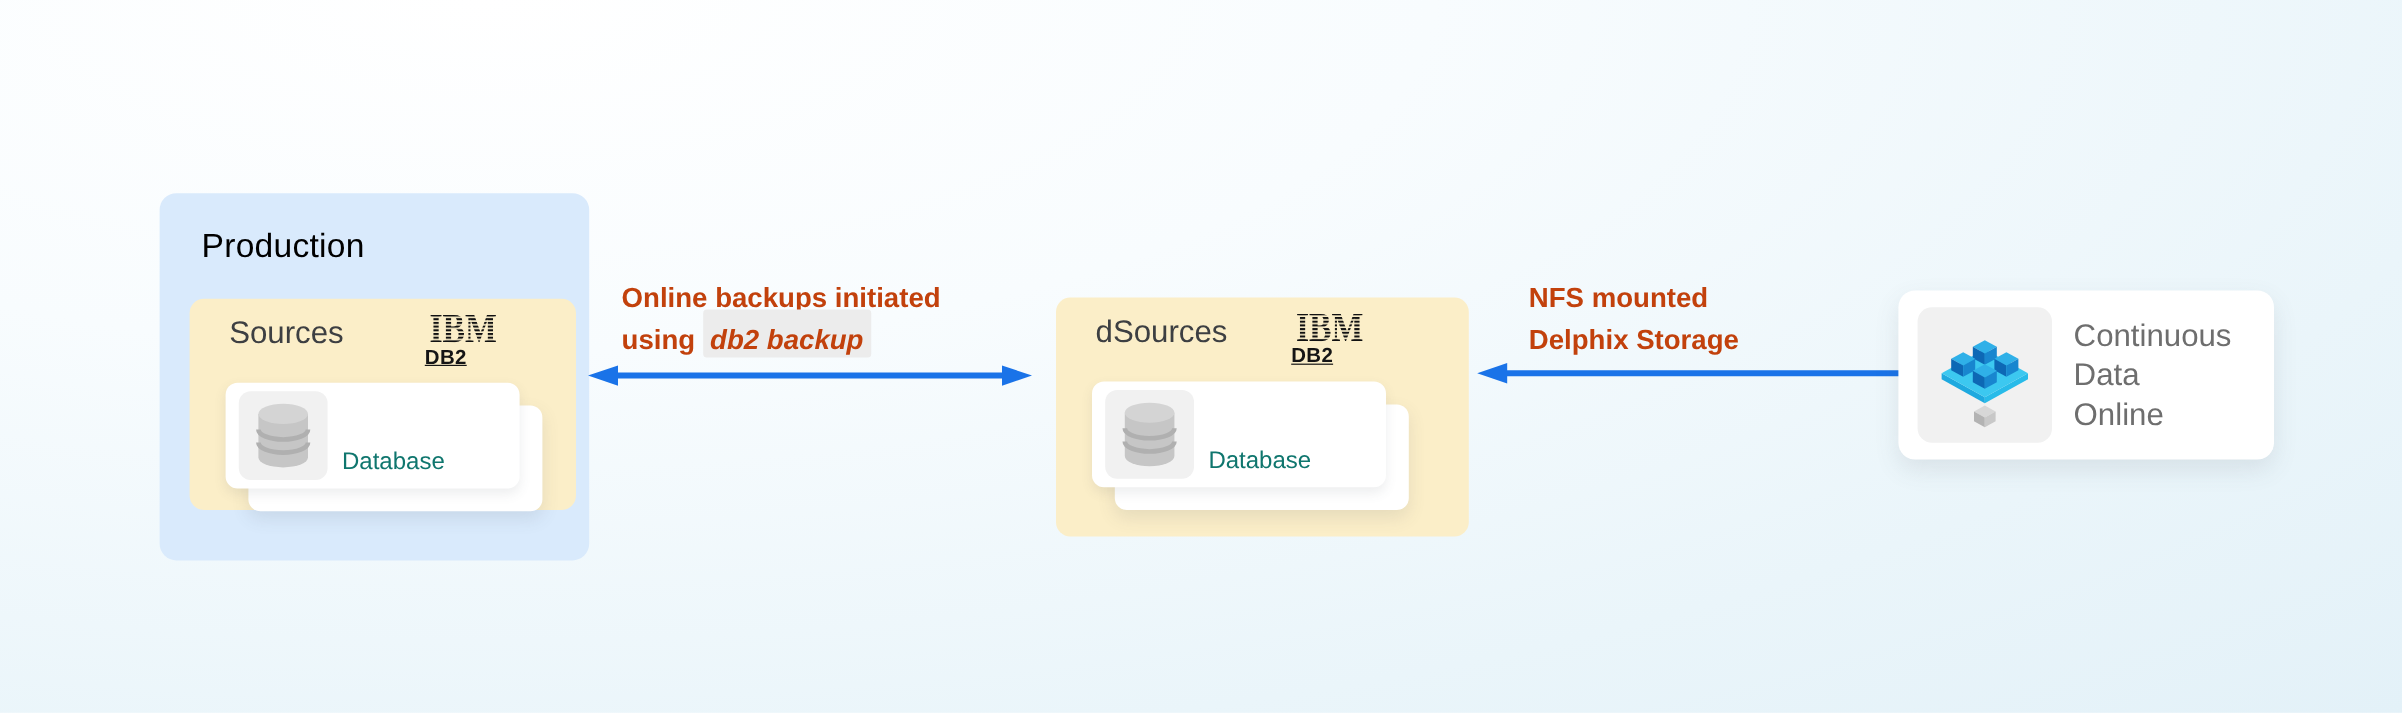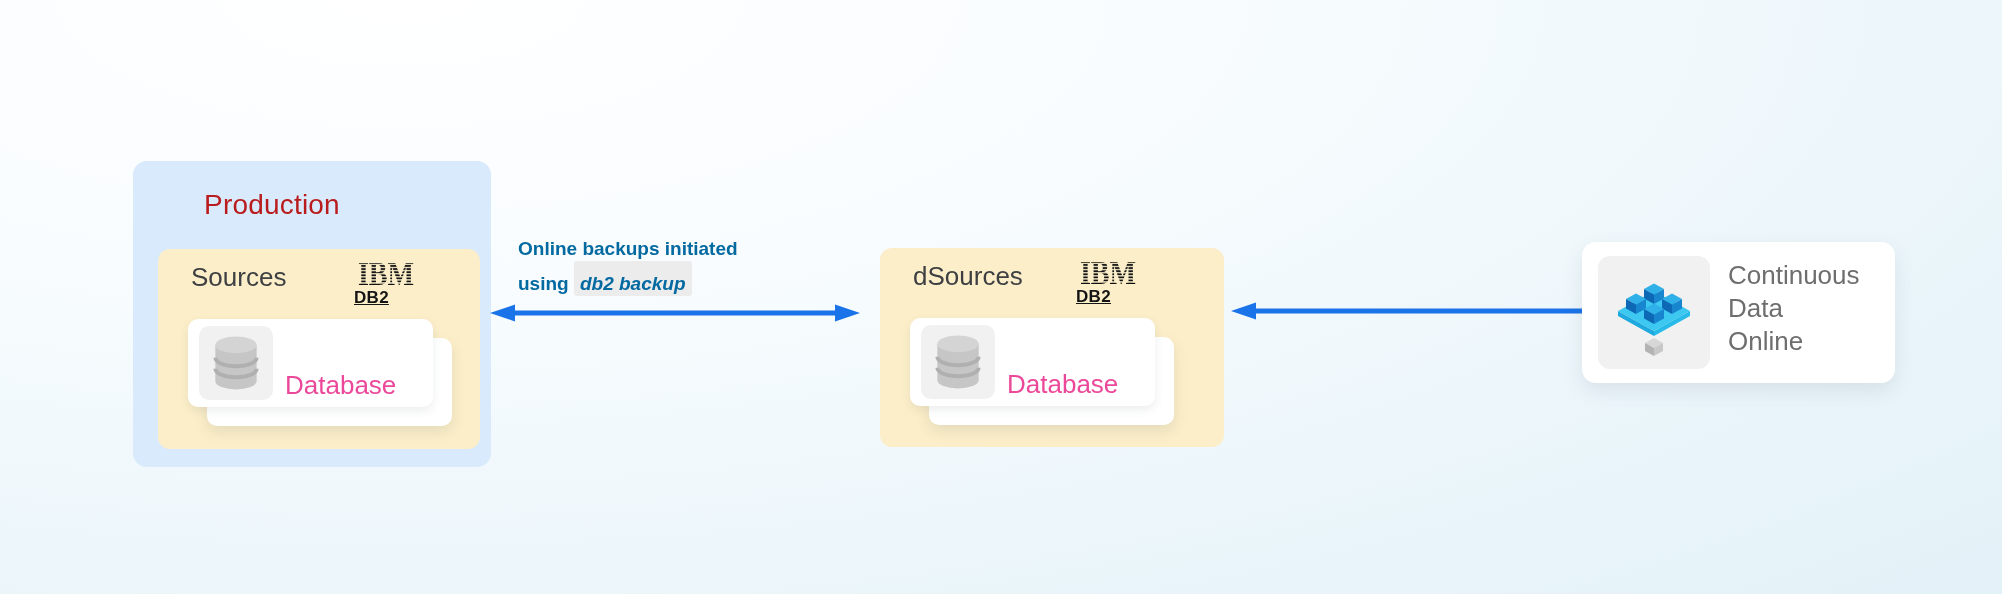--- a/index.html
+++ b/index.html
@@ -10,28 +10,28 @@
   }
   .stage{position:relative;width:2002px;height:594px;}
 
   
   .production{
     position:absolute;left:133px;top:161px;width:358px;height:306px;
     background:#d9eafc;border-radius:14px;
   }
   .production-title{
     position:absolute;left:35px;top:28px;
-    font-size:28px;color:#b91c1c;letter-spacing:.2px;margin-left:36px;
+    font-size:28px;color:#000000;letter-spacing:.2px;
   }
 
   
   .panel{
     position:absolute;background:#fbeec8;border-radius:12px;
   }
-  .panel.sources{left:25px;top:88px;width:322px;height:200px;}
+  .panel.sources{left:25px;top:88px;width:322px;height:176px;}
   .panel.dsources{left:880px;top:248px;width:344px;height:199px;}
   .panel-title{
     position:absolute;left:33px;top:13px;
     font-size:26px;color:#3d3f42;line-height:30px;
   }
   .ibm-block{position:absolute;left:196px;top:10px;width:64px;}
   .ibm-logo{display:block;width:62px;height:29px;margin:0 auto;}
   .ibm-product{
     font-size:17px;font-weight:bold;color:#151515;line-height:18px;margin-top:1px;
     letter-spacing:.3px;
@@ -45,46 +45,46 @@
   }
   .db-card.back{left:19px;top:19px;box-shadow:0 6px 14px rgba(80,90,100,.12);}
   .db-card.front{
     left:0;top:0;box-shadow:0 4px 10px rgba(80,90,100,.10);
     display:flex;align-items:center;padding-left:11px;box-sizing:border-box;
   }
   .db-tile{
     width:74px;height:74px;background:#f1f1f1;border-radius:10px;flex:0 0 auto;
     display:flex;align-items:center;justify-content:center;
   }
-  .db-label{margin-left:12px;font-size:26px;color:#ec4899;margin-top:44px;}
+  .db-label{margin-left:12px;font-size:20px;color:#0f766e;margin-top:44px;}
 
   
   .flow-arrow{position:absolute;display:block;}
   .flow-label{
-    position:absolute;font-size:19px;font-weight:bold;color:#0369a1;
+    position:absolute;font-size:23px;font-weight:bold;color:#c2410c;
     line-height:35px;white-space:nowrap;
   }
   .code-chip{
     font-style:italic;background:#ececec;border-radius:3px;padding:12px 6px 2px 6px;
   }
 
   
   .engine-card{
     position:absolute;left:1582px;top:242px;width:313px;height:141px;
     background:#ffffff;border-radius:14px;box-shadow:0 8px 20px rgba(80,90,100,.12);
   }
   .engine-tile{
     position:absolute;left:16px;top:14px;width:112px;height:113px;
     background:#f1f1f1;border-radius:12px;
     display:flex;align-items:center;justify-content:center;
   }
   .engine-text{
     position:absolute;left:146px;top:0;height:141px;display:flex;
-    flex-direction:column;
-    font-size:26px;color:#6e6e6e;line-height:33px;margin-top:17px;
+    flex-direction:column;justify-content:center;
+    font-size:26px;color:#6e6e6e;line-height:33px;
   }
 </style>
 </head>
 <body>
 
 <svg width="0" height="0" style="position:absolute" aria-hidden="true">
   <defs>
     <pattern id="ibmBars" width="6" height="3.4" patternUnits="userSpaceOnUse">
       <rect width="6" height="1.9" fill="#111111"></rect>
     </pattern>
@@ -152,20 +152,24 @@
             <path d="M8 20 a16 6.5 0 0 0 32 0" fill="none" stroke="#b0b0b0" stroke-width="3"></path>
             <path d="M8 28.5 a16 6.5 0 0 0 32 0" fill="none" stroke="#b0b0b0" stroke-width="3"></path>
             <ellipse cx="24" cy="10" rx="16" ry="6.5" fill="#d4d4d4"></ellipse>
           </svg>
         </div>
         <span class="db-label">Database</span>
       </div>
     </div>
   </div>
 
+  <div class="flow-label" style="left:1274px;top:231px;">
+    <div>NFS mounted</div>
+    <div>Delphix Storage</div>
+  </div>
   <svg class="flow-arrow" style="left:1230px;top:301px;" width="356" height="20">
     <line x1="24" y1="10" x2="354" y2="10" stroke="#1a73e8" stroke-width="5"></line>
     <polygon points="1,10 26,1.5 26,18.5" fill="#1a73e8"></polygon>
   </svg>
 
   <div class="engine-card">
     <div class="engine-tile">
       <svg width="100" height="100" viewBox="0 0 100 100">
 
         <polygon points="14,48 50,68 50,73 14,53" fill="#1ea9df"></polygon>

